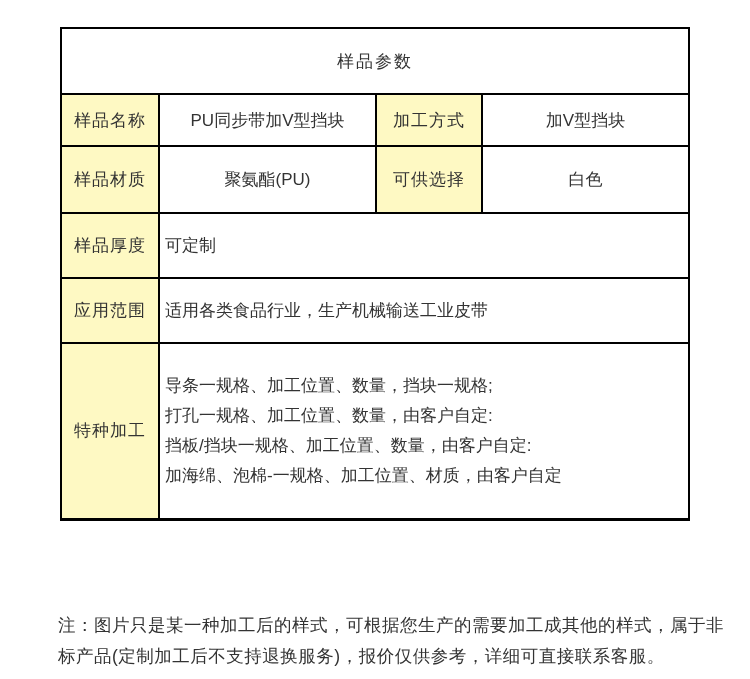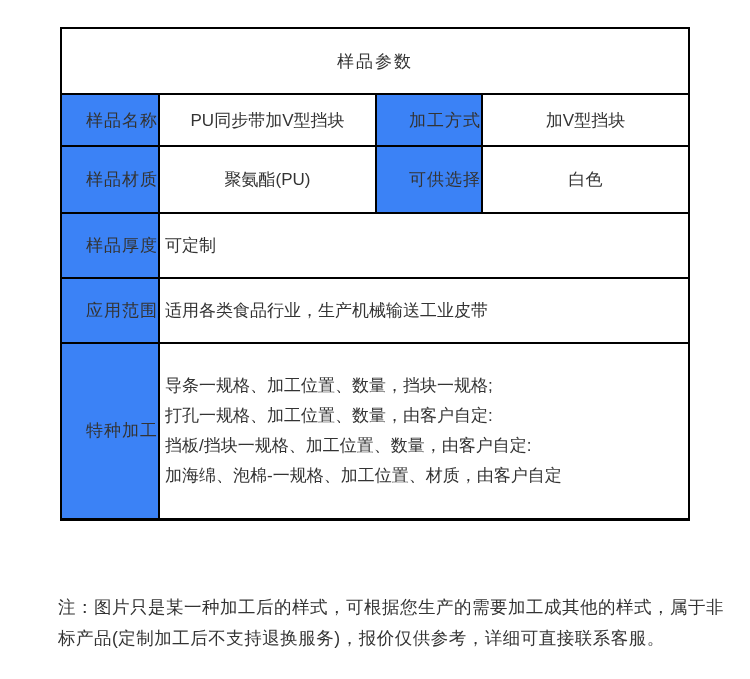--- a/index.html
+++ b/index.html
@@ -41,40 +41,40 @@
   td.title-cell {
     height: 66px;
     text-align: center;
     font-size: 30px;
     font-weight: bold;
     color: #111111;
     letter-spacing: 2px;
     background: #ffffff;
   }
   th.label-cell {
-    background: #3b82f6;
-    text-align: right;
+    background: #fef9c3;
+    text-align: center;
     letter-spacing: 1px;
   }
   td.center { text-align: center; }
   td.left   { text-align: left; padding-left: 5px; }
   tr.r-name  td, tr.r-name  th { height: 52px; }
   tr.r-mat   td, tr.r-mat   th { height: 67px; }
   tr.r-thick td, tr.r-thick th { height: 65px; }
   tr.r-app   td, tr.r-app   th { height: 65px; }
   tr.r-spec  td, tr.r-spec  th { height: 176px; }
   tr.r-join  td, tr.r-join  th { height: 63px; }
   td.multi div {
     line-height: 30px;
     white-space: nowrap;
   }
   .note {
     position: absolute;
     left: 58px;
-    top: 592px;
+    top: 610px;
     width: 638px;
     font-size: 17.5px;
     line-height: 31px;
     color: #333333;
     letter-spacing: 0.5px;
   }
   .note div { white-space: nowrap; }
 </style>
 </head>
 <body>

